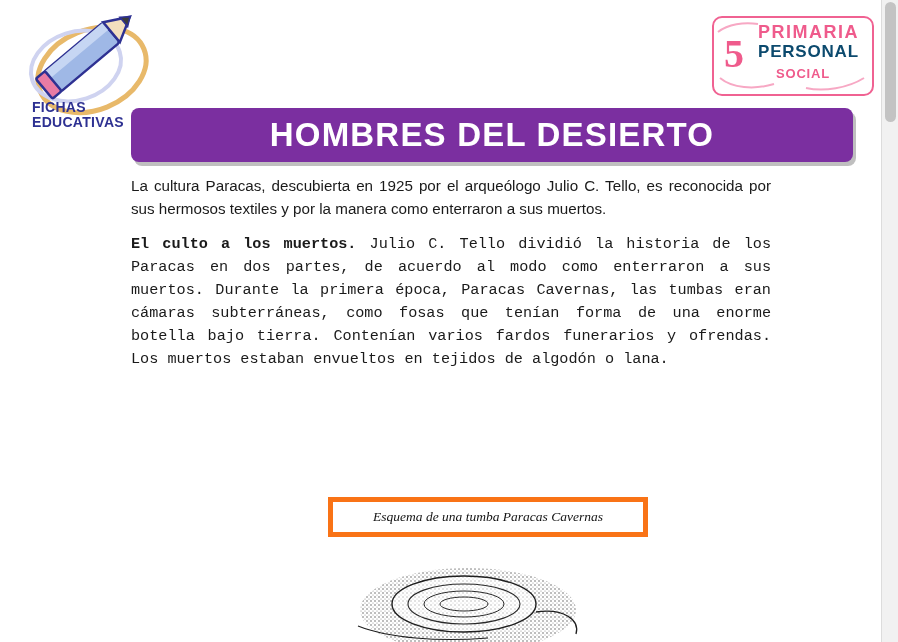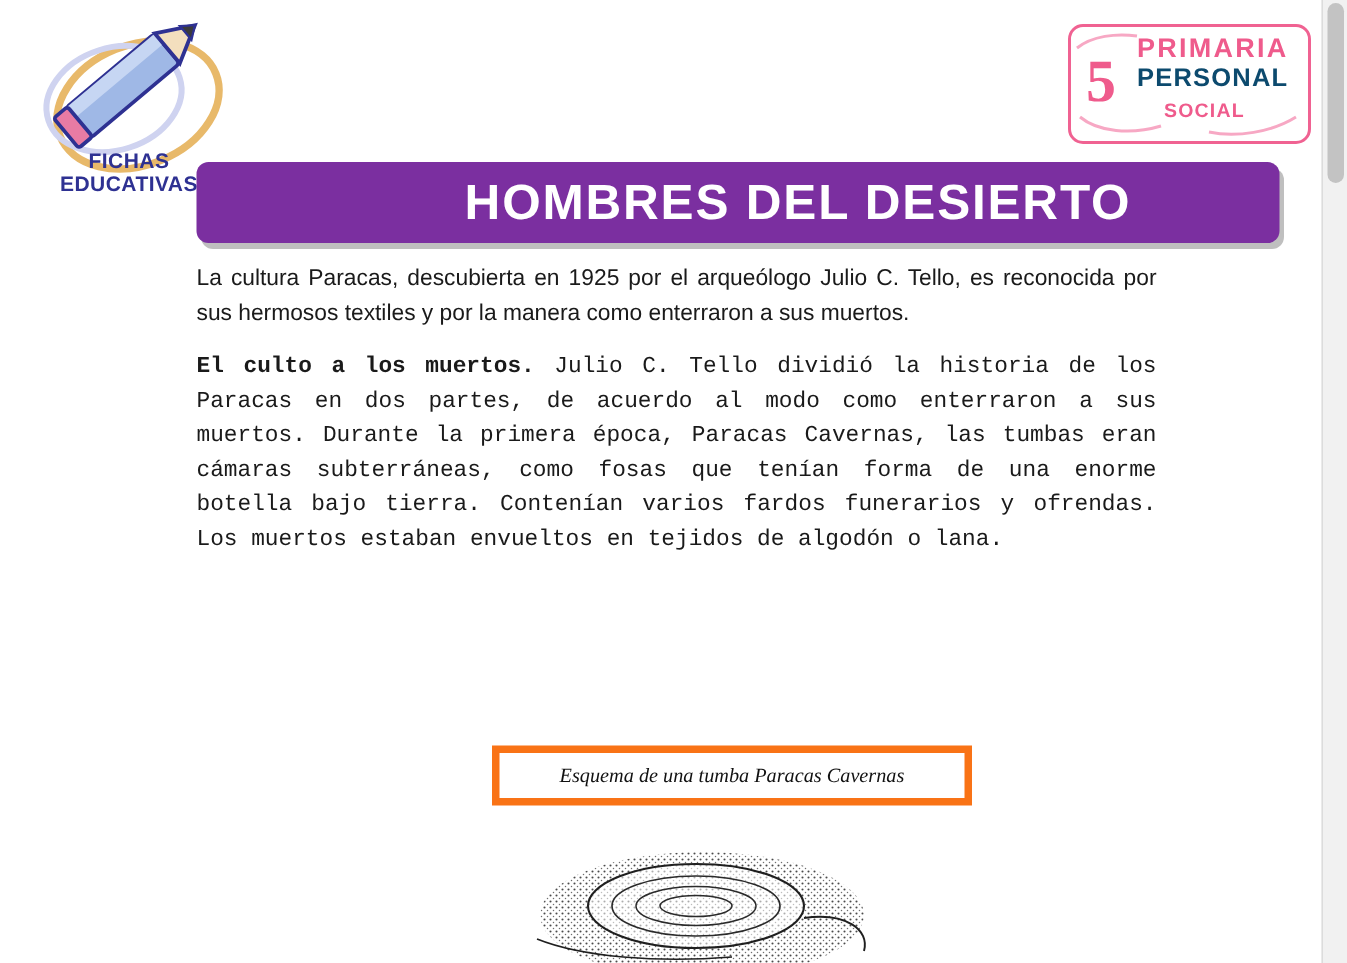--- a/index.html
+++ b/index.html
@@ -50,21 +50,20 @@
     top: 8px;
     width: 172px;
     height: 140px;
   }
   .logo svg { display: block; }
   .logo-text {
     position: absolute;
     left: 18px;
     top: 92px;
     width: 108px;
-    text-align: center;
     color: #2e3192;
     font-weight: bold;
     font-size: 14px;
     line-height: 15px;
     letter-spacing: .3px;
   }
 
   
   .badge {
     position: absolute;
@@ -135,21 +134,20 @@
     left: 0; top: 0;
     width: 722px;
     height: 54px;
     line-height: 54px;
     text-align: center;
     color: #ffffff;
     font-size: 33px;
     font-weight: bold;
     letter-spacing: 1.2px;
     font-family: "Liberation Sans", sans-serif;
-    padding-left: 40px;
   }
 
   
   .body-text {
     position: absolute;
     left: 131px;
     top: 174px;
     width: 640px;
     font-size: 15.2px;
     line-height: 23px;

